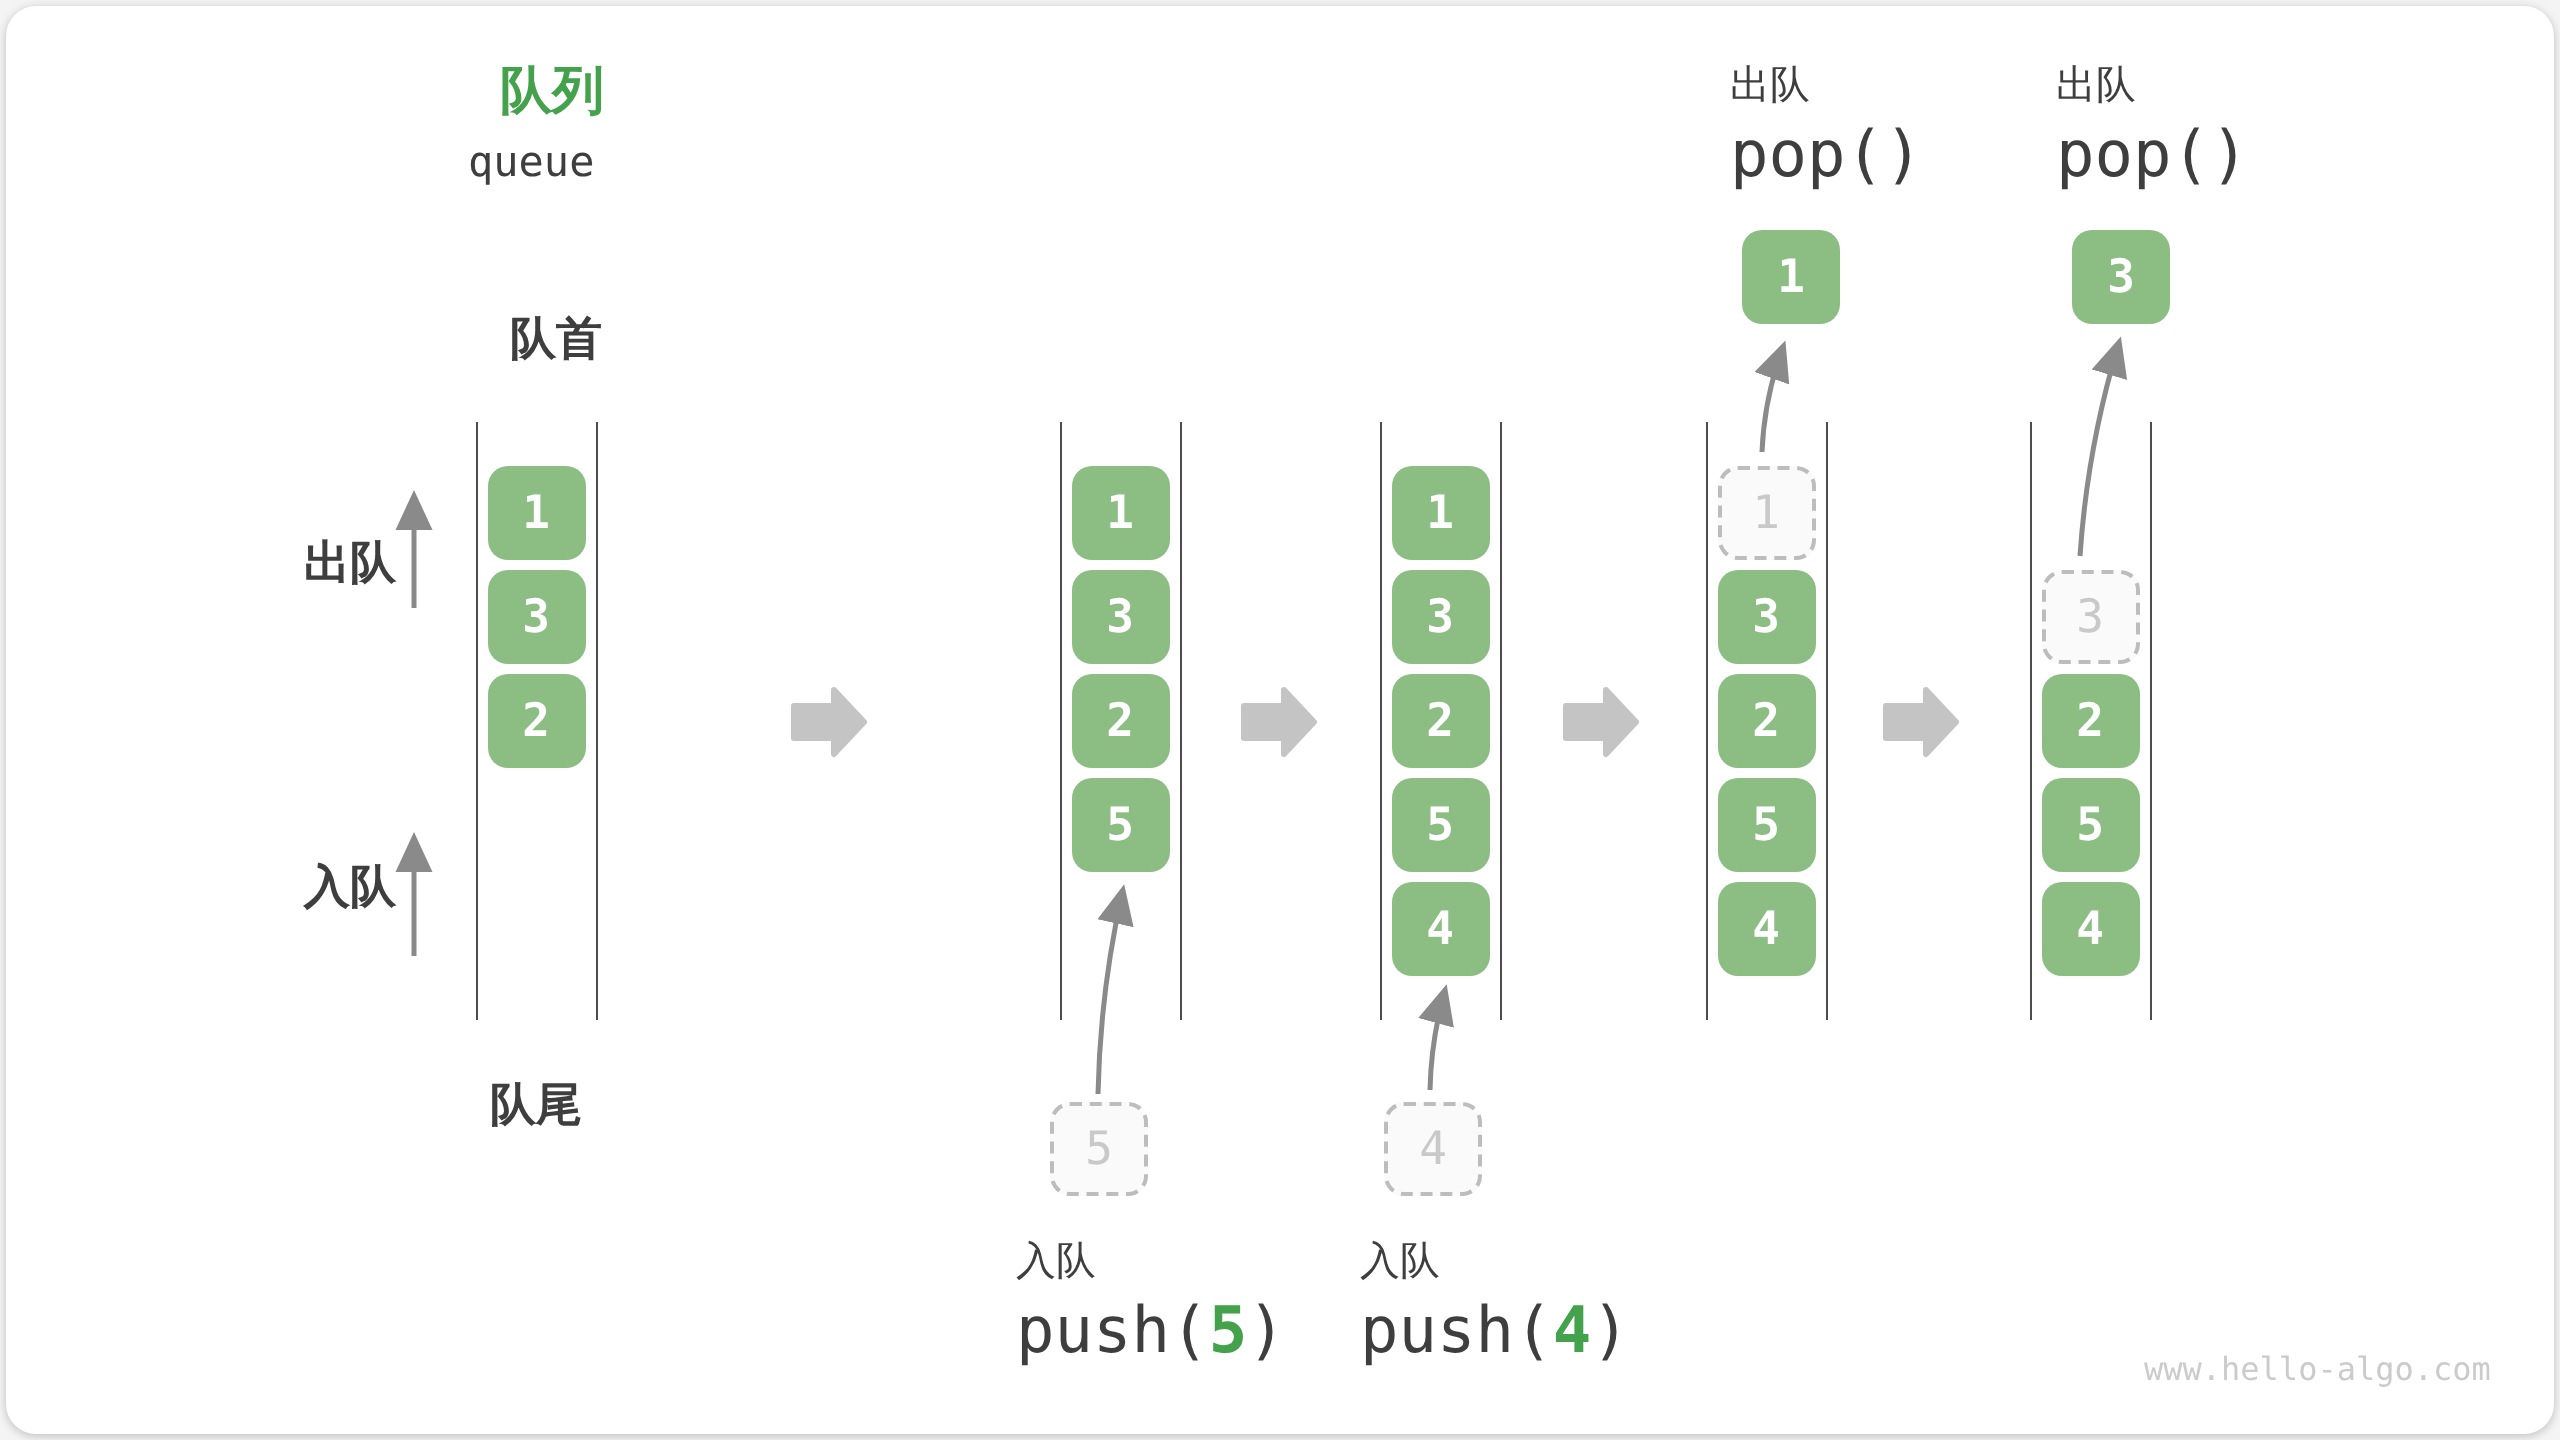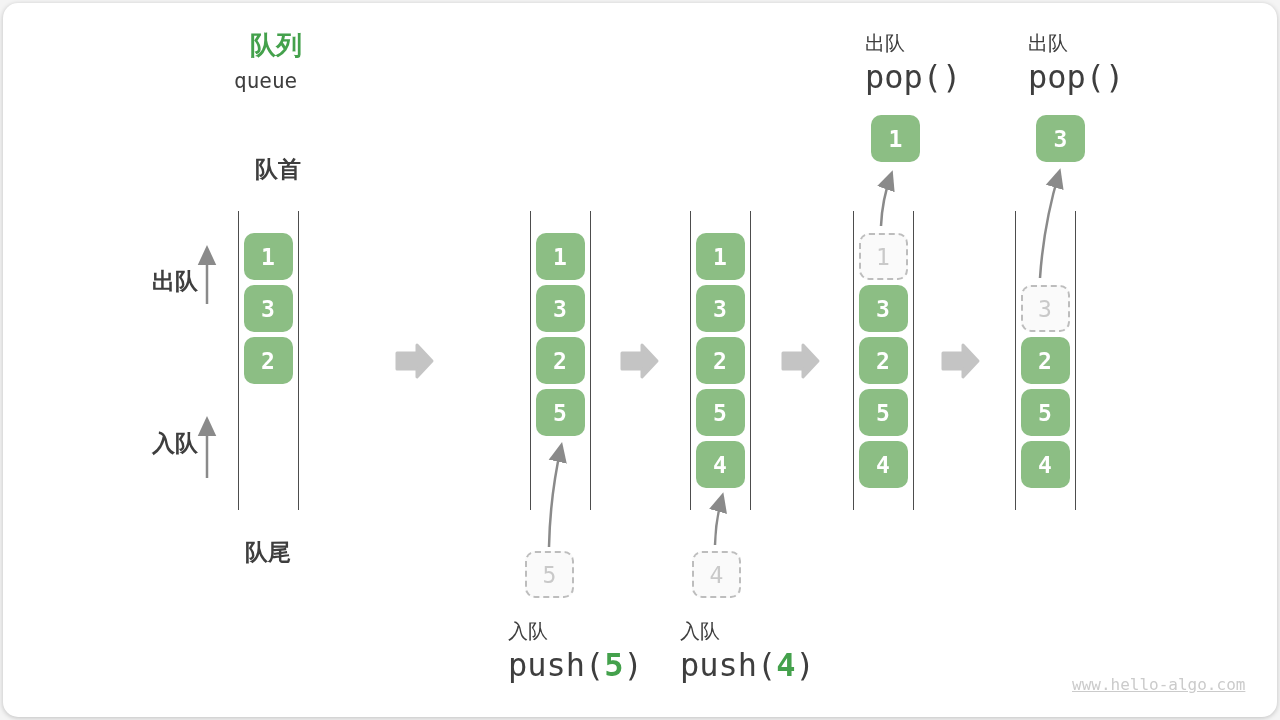--- a/index.html
+++ b/index.html
@@ -75,21 +75,21 @@
     </svg>
 
   <div class="title-zh" style="left:250px;top:31px;">队列</div>
   <div class="title-en" style="left:234px;top:70px;">queue</div>
 
   <div class="zh-bold" style="left:243px;top:157px;margin-left:12px;">队首</div>
   <div class="zh-bold" style="left:245px;top:540px;text-align:center;">队尾</div>
   <div class="zh-bold" style="left:152px;top:269px;">出队</div>
   <div class="zh-bold" style="left:152px;top:431px;">入队</div>
 
-  <div class="watermark" style="left:1072px;top:677px;text-decoration:underline;">www.hello-algo.com</div>
+  <div class="watermark" style="left:1072px;top:677px;">www.hello-algo.com</div>
 <div class="channel" style="left: 237.5px; top: 211px; width: 61px; height: 299px;"></div>
     <div class="box" style="left: 243.5px; top: 233px;">1</div>
     <div class="box" style="left: 243.5px; top: 285px;">3</div>
     <div class="box" style="left: 243.5px; top: 337px;">2</div>
     <div class="channel" style="left: 529.5px; top: 211px; width: 61px; height: 299px;"></div>
     <div class="box" style="left: 535.5px; top: 233px;">1</div>
     <div class="box" style="left: 535.5px; top: 285px;">3</div>
     <div class="box" style="left: 535.5px; top: 337px;">2</div>
     <div class="box" style="left: 535.5px; top: 389px;">5</div>
     <div class="box dashed" style="left: 525px; top: 551px;">5</div>

